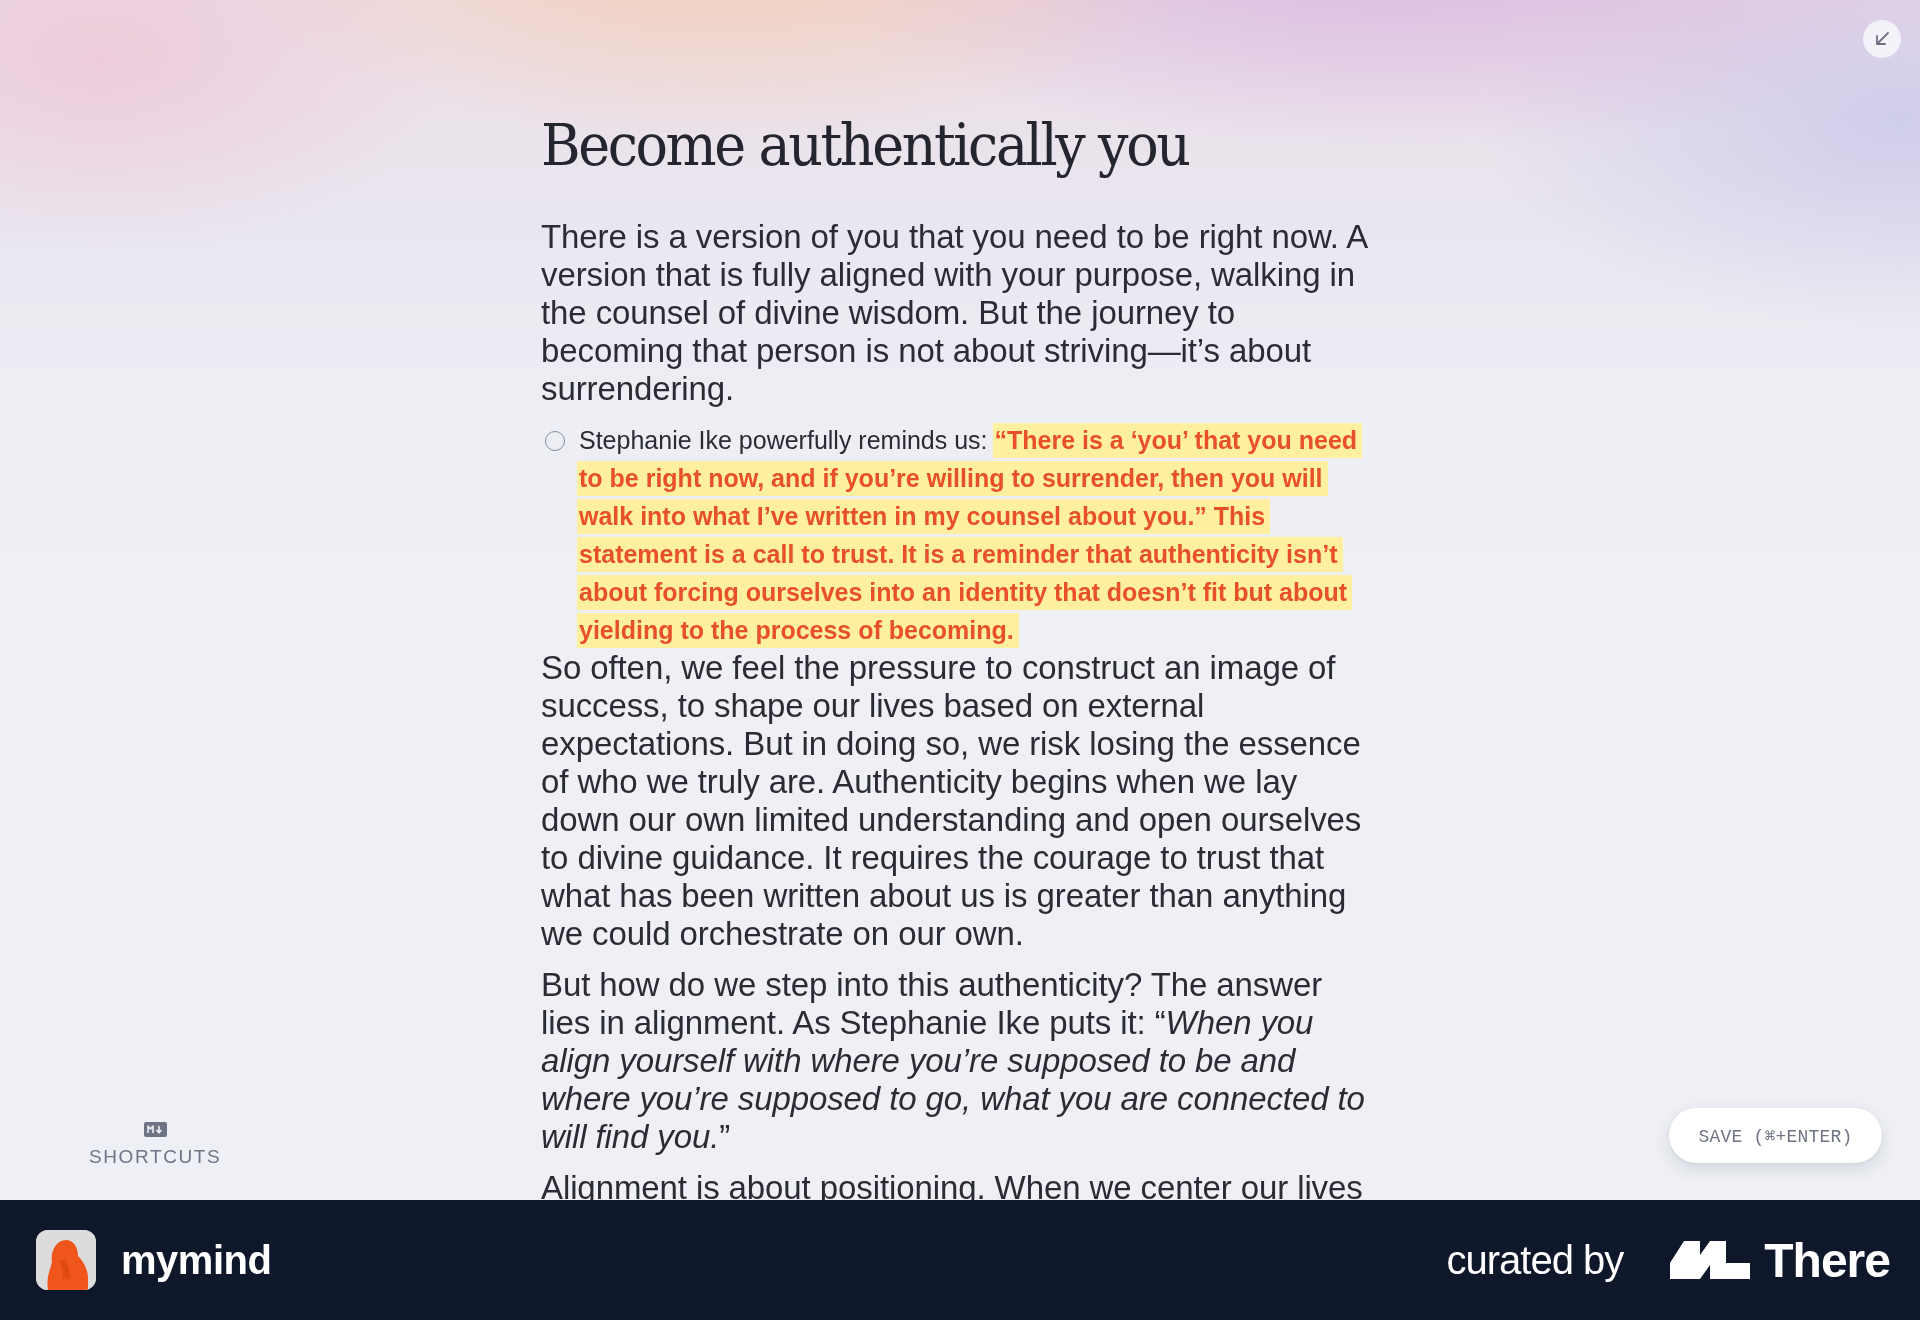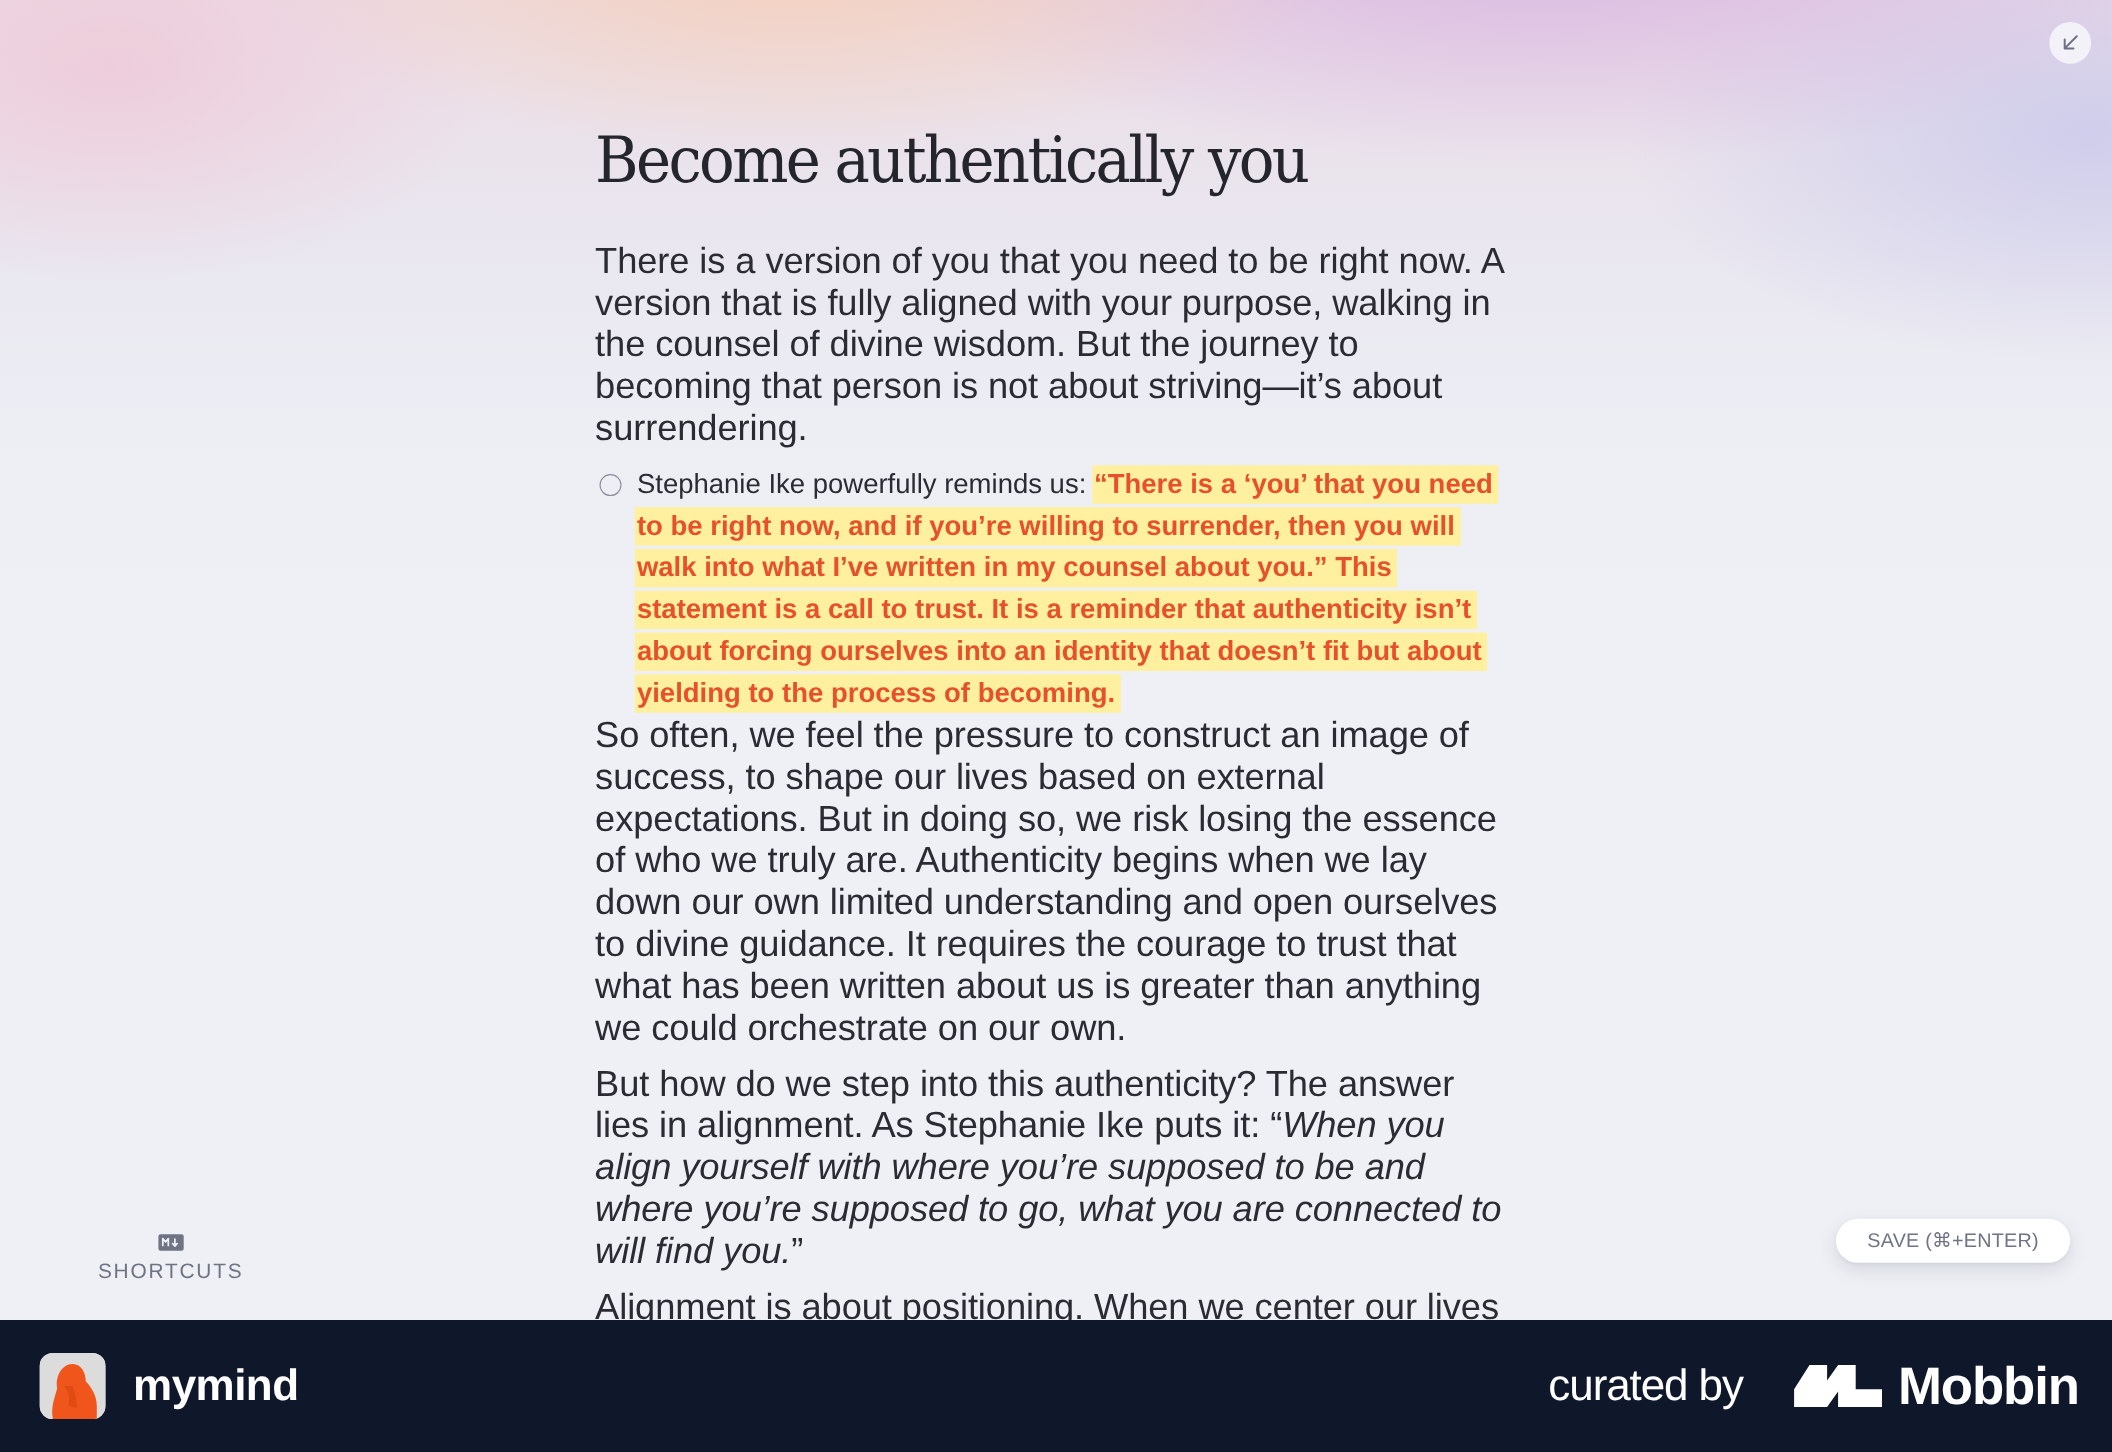--- a/index.html
+++ b/index.html
@@ -65,24 +65,24 @@
   .md-icon {
     width: 23px; height: 15px; background: #6f7485; border-radius: 2px;
     display: flex; align-items: center; justify-content: center;
   }
   .md-icon svg { width: 19px; height: 11px; }
   .shortcuts-label {
     font-family: "Liberation Sans", sans-serif; font-size: 19px; letter-spacing: 1.6px;
     color: #6f7485;
   }
   .save-btn {
-    position: absolute; left: 1669px; top: 1108px; width: 213px; height: 40px;
+    position: absolute; left: 1669px; top: 1108px; width: 213px; height: 55px;
     background: #ffffff; border-radius: 28px; border: none;
     box-shadow: 0 6px 16px rgba(80,85,110,0.16), 0 1px 3px rgba(80,85,110,0.08);
-    font-family: Liberation Sans, sans-serif; font-size: 18px; color: #6f7485;
+    font-family: Liberation Mono, monospace; font-size: 18px; color: #6f7485;
     letter-spacing: 0.2px; cursor: pointer;
     display: flex; align-items: center; justify-content: center;
   }
   .footer {
     position: absolute; left: 0; top: 1200px; width: 1920px; height: 120px;
     background: #0f172a; display: flex; align-items: center; justify-content: space-between;
     padding: 0 30px 0 36px;
   }
   .brand { display: flex; align-items: center; gap: 25px; }
   .app-icon {
@@ -158,16 +158,16 @@
     </div>
     <span class="app-name">mymind</span>
   </div>
 
   <div class="curated">
     <span class="curated-label">curated by</span>
     <div class="mobbin">
       <svg class="mobbin-logo" viewBox="0 0 80 38">
         <path d="M0 38 L0 22 L14 0 L30 0 L30 14 L40 0 L56 0 L56 22 L80 22 L80 38 L40 38 L40 24 L30 38 Z" fill="#ffffff"></path>
       </svg>
-      <span class="mobbin-name">Mobbin</span>
+      <span class="mobbin-name">There</span>
     </div>
   </div>
 </div>
 
 </body></html>

